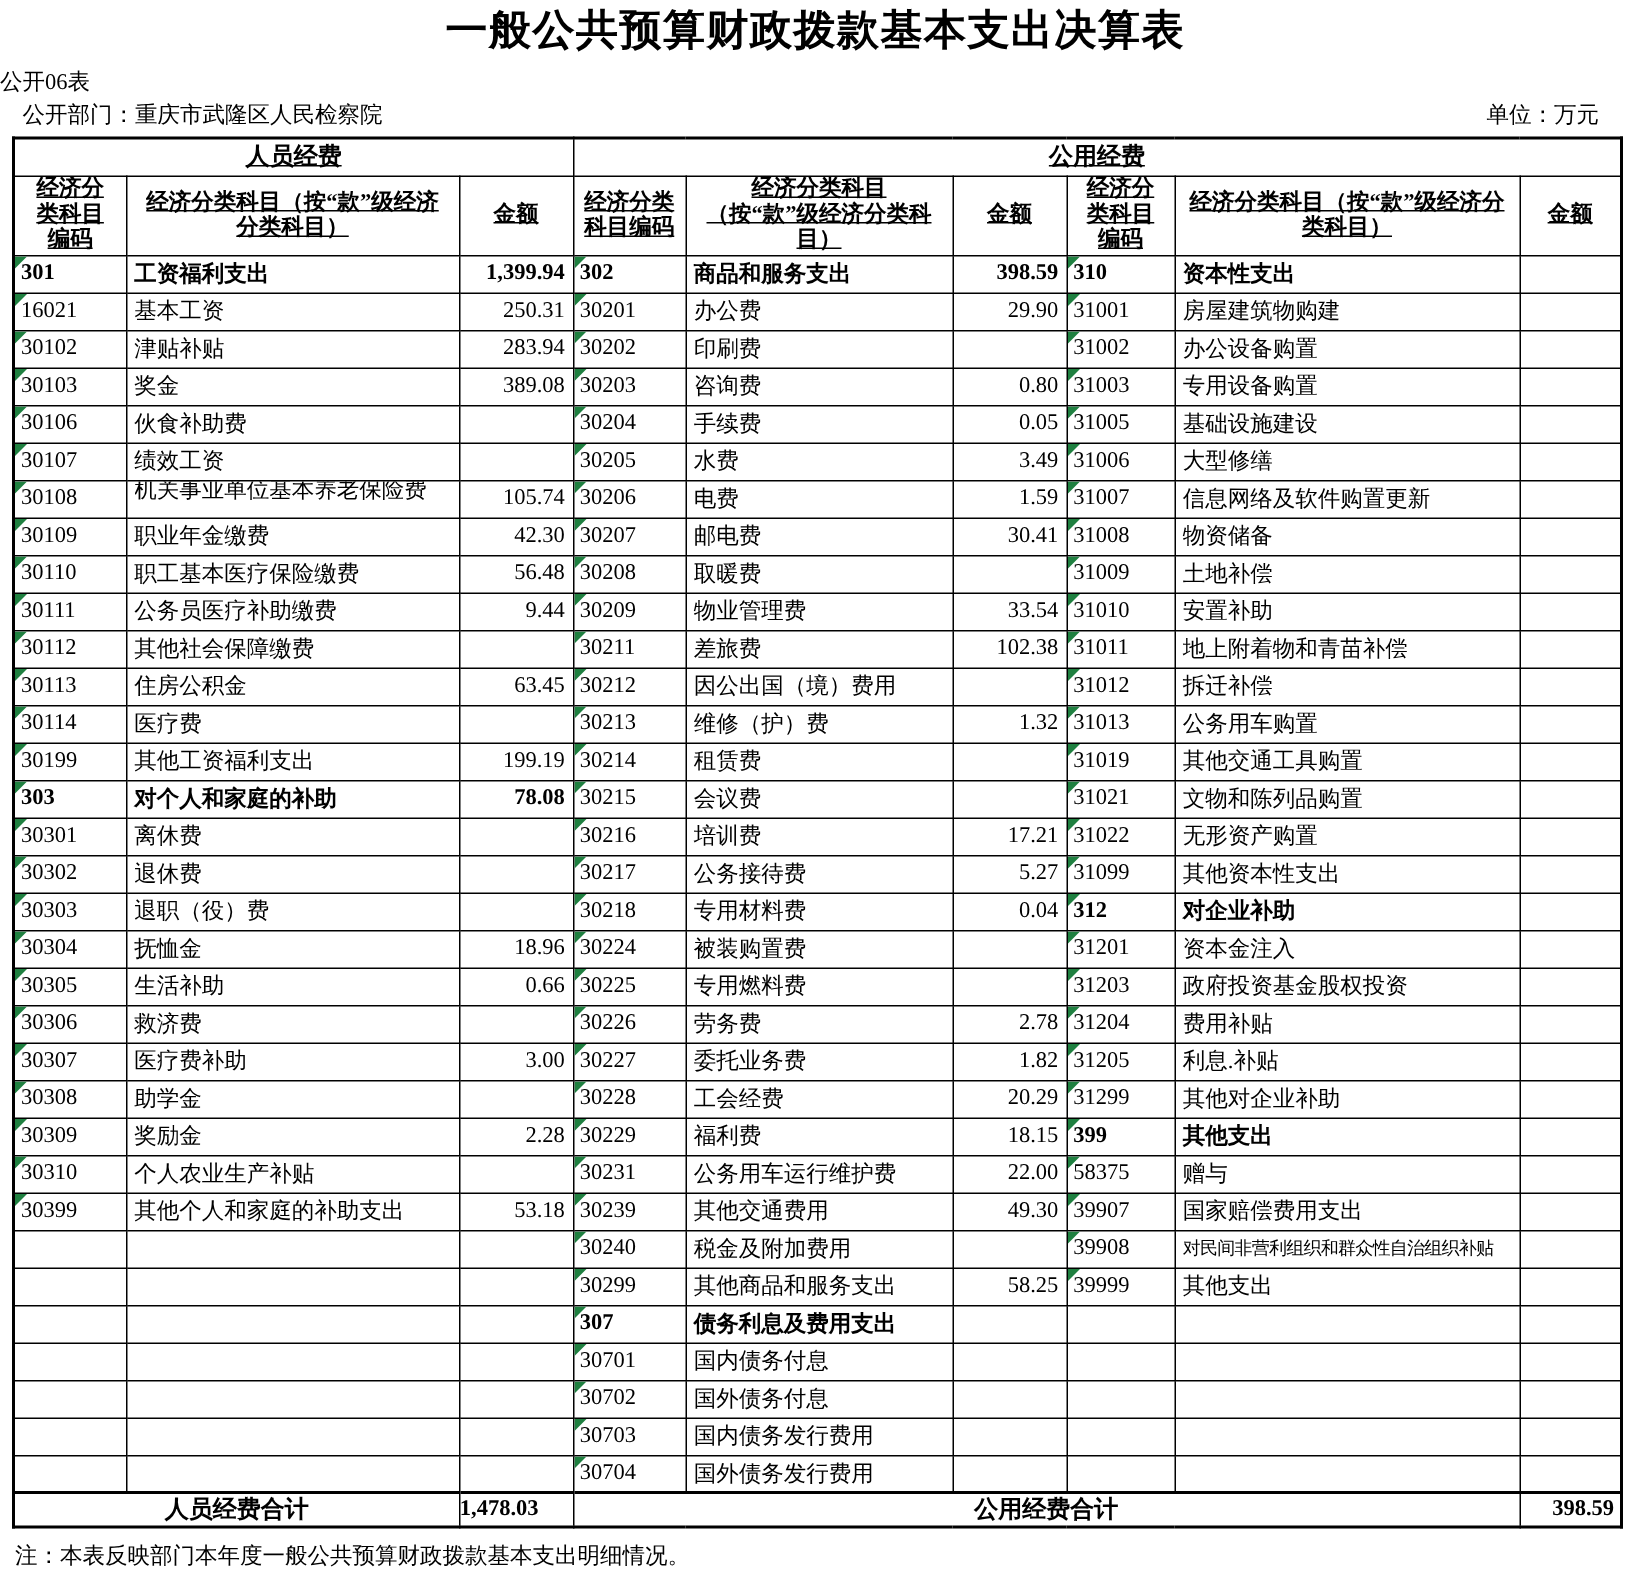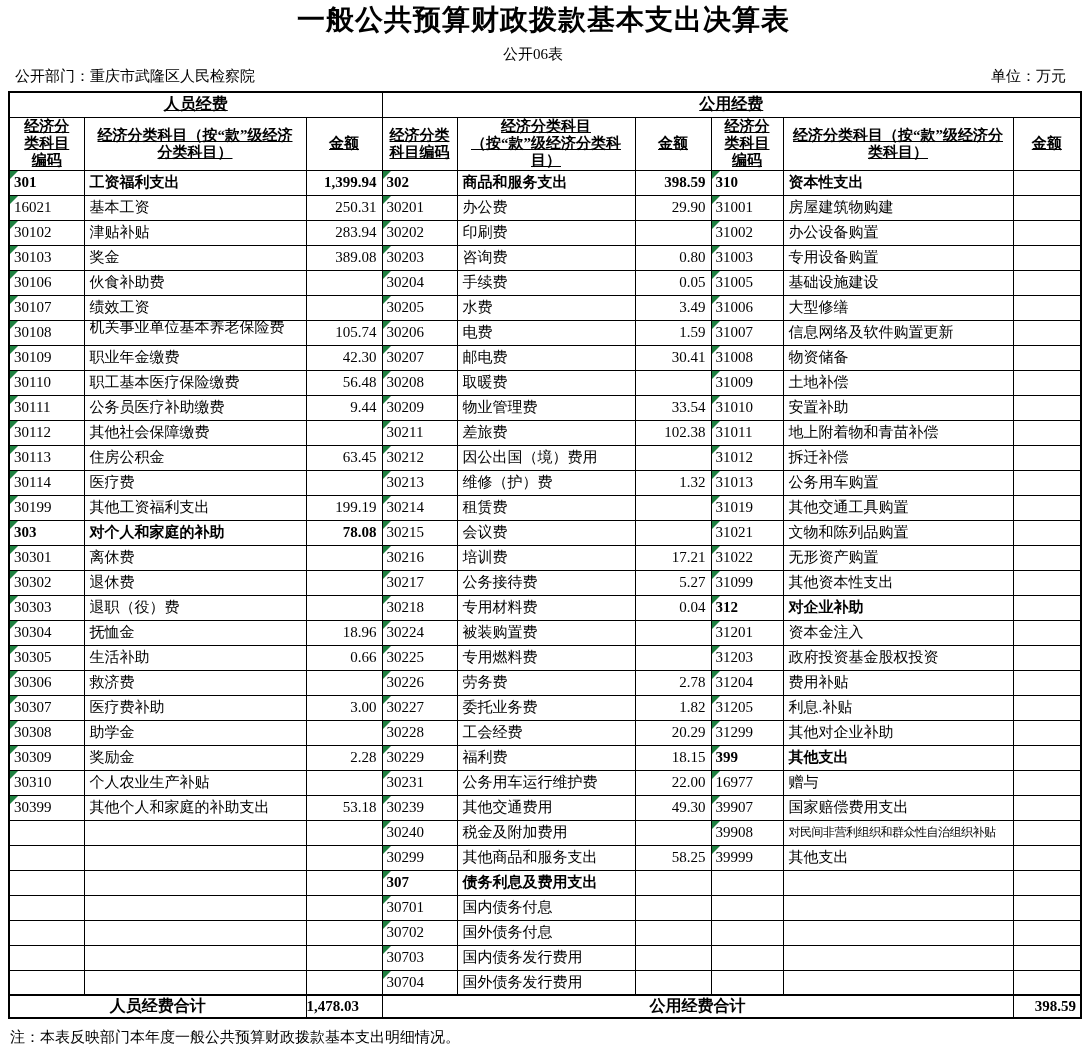--- a/index.html
+++ b/index.html
@@ -1,19 +1,19 @@
 <!DOCTYPE html>
 <html><head>
 <meta charset="utf-8">
 <style>
   html,body{margin:0;padding:0;background:#fff;color:#000;
     font-family:"Liberation Serif","DejaVu Serif",serif;}
   .page{position:relative;width:1087px;height:1051px;background:#fff;overflow:hidden;}
   .title{padding-top:1px;text-align:center;font-size:28px;font-weight:bold;letter-spacing:1px;}
-  .table-no{margin:6px 21px 0 0;text-align:center;font-size:15px;}
+  .table-no{margin:6px 21px 0 0;text-align:left;font-size:15px;}
   .meta{display:flex;justify-content:space-between;margin:3px 21px 5px 15px;font-size:15px;}
   table{border-collapse:collapse;table-layout:fixed;width:1073px;margin:0 0 0 8px;
     border:2px solid #000;}
   th,td{border:1px solid #000;overflow:hidden;box-sizing:border-box;}
   th{font-weight:bold;text-align:center;font-size:15px;white-space:normal;text-decoration:underline;}
   tr.sec th{height:25px;font-size:16px;}
   tr.cols th{height:53px;line-height:17px;vertical-align:middle;}
   th.code3{padding:0 8px;}
   th.code2{padding:0 3px;}
   th.subj{padding:0 9px;}
@@ -340,21 +340,21 @@
           <td class="name b">其他支出</td>
           <td class="amt b"></td>
         </tr>
         <tr>
           <td class="code tri">30310</td>
           <td class="name">个人农业生产补贴</td>
           <td class="amt"></td>
           <td class="code tri">30231</td>
           <td class="name">公务用车运行维护费</td>
           <td class="amt">22.00</td>
-          <td class="code tri">16977</td>
+          <td class="code tri">58375</td>
           <td class="name">赠与</td>
           <td class="amt"></td>
         </tr>
         <tr>
           <td class="code tri">30399</td>
           <td class="name">其他个人和家庭的补助支出</td>
           <td class="amt">53.18</td>
           <td class="code tri">30239</td>
           <td class="name">其他交通费用</td>
           <td class="amt">49.30</td>

